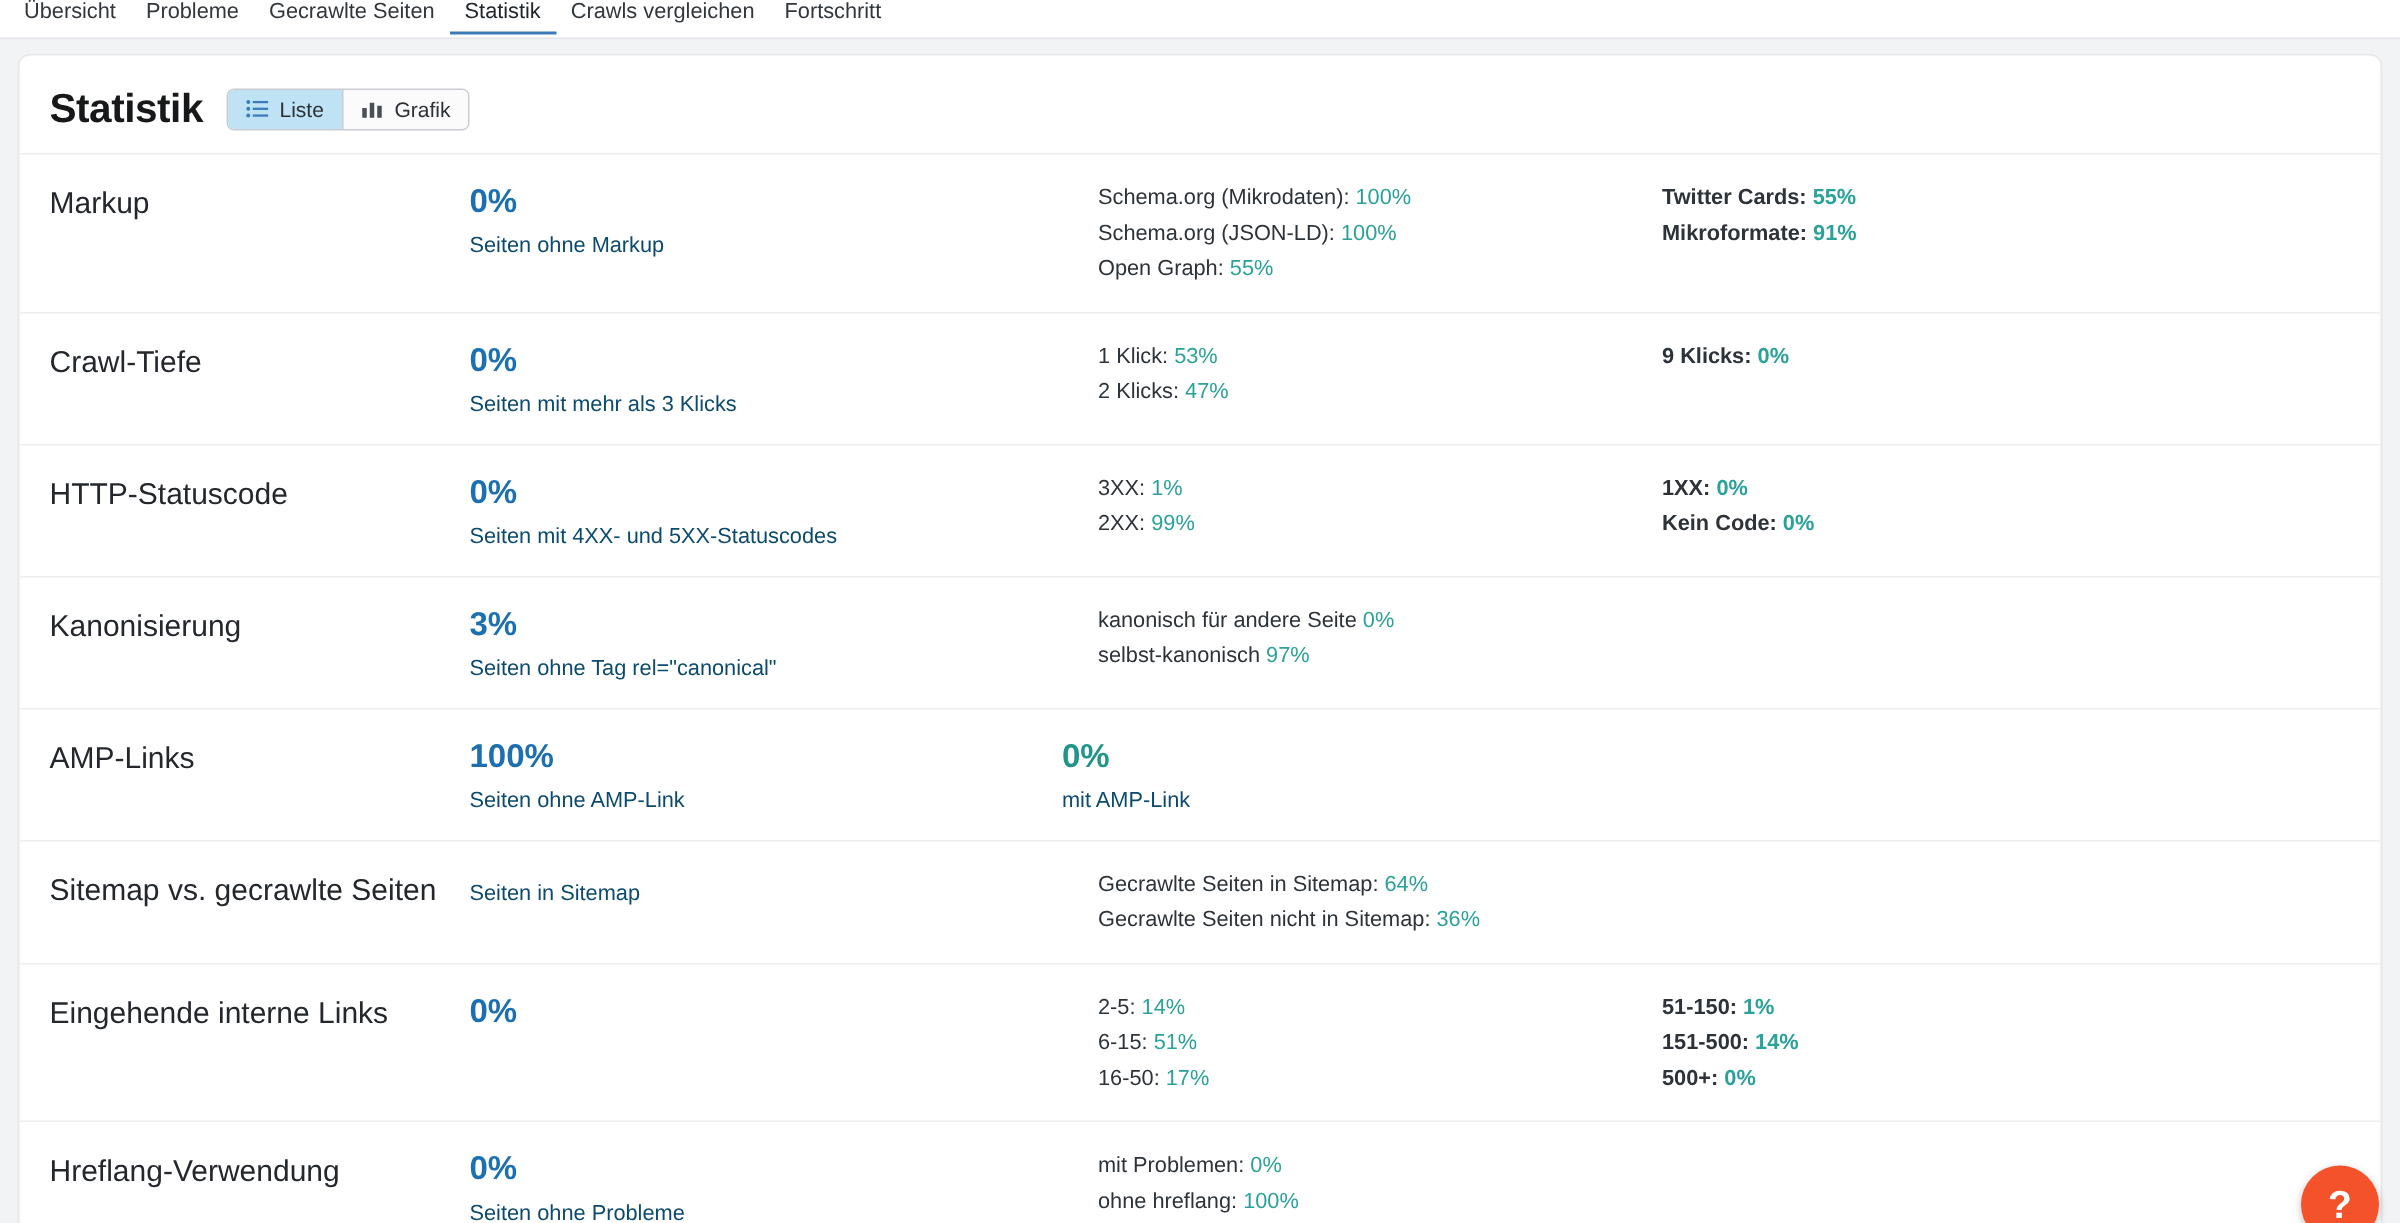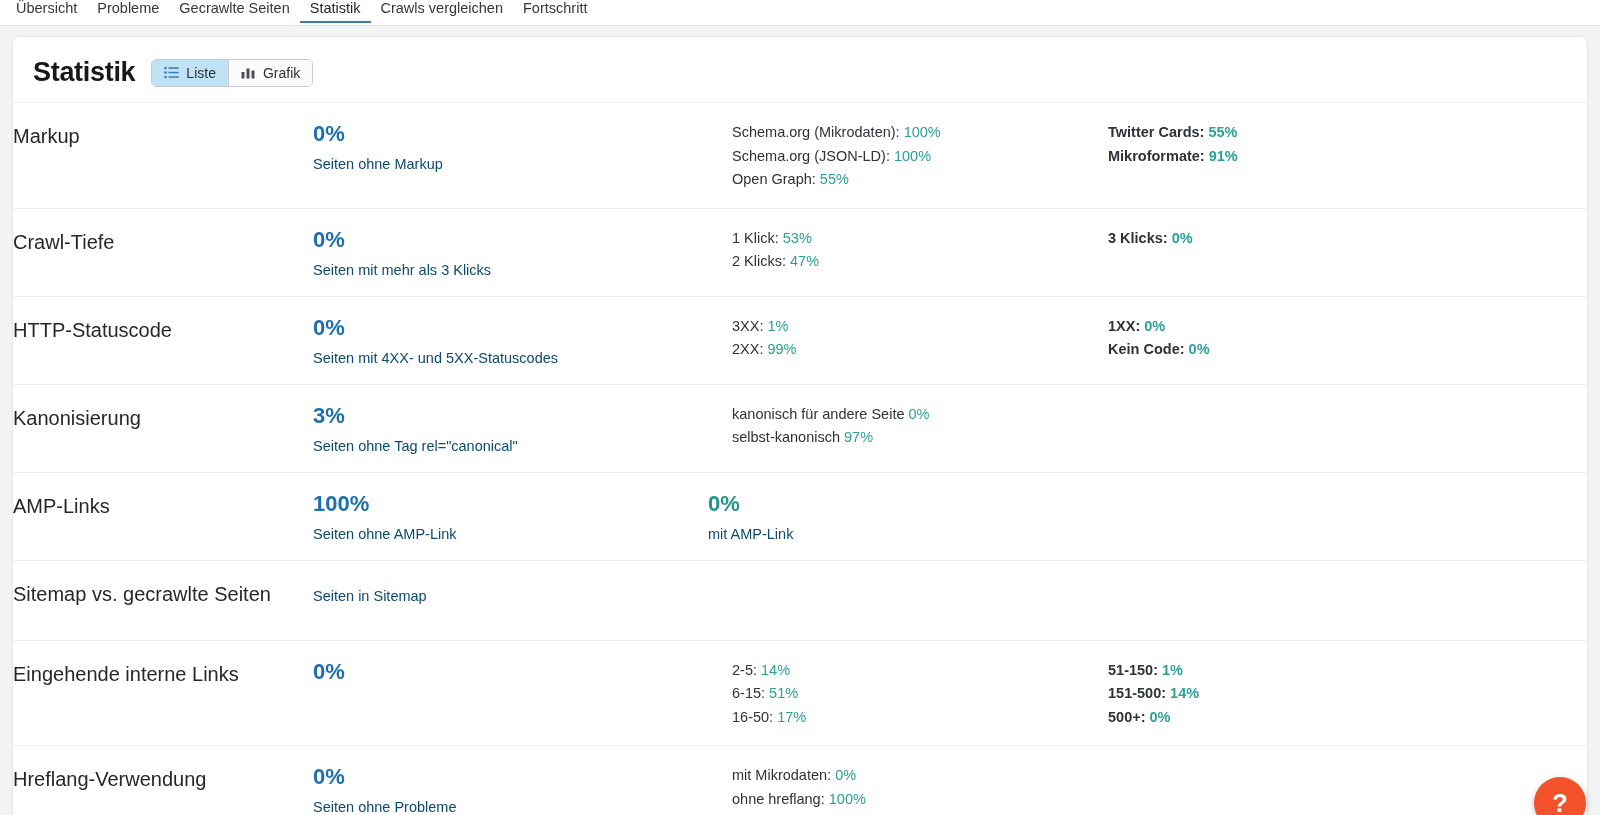--- a/index.html
+++ b/index.html
@@ -94,20 +94,21 @@
   .row {
     display: flex;
     align-items: flex-start;
     border-top: 1px solid #eceef0;
     min-height: 80px;
     padding: 18px 0 16px 0;
     position: relative;
   }
   .col-name {
     width: 300px;
+    padding-left: 20px;
     font-size: 20px;
     color: #24282c;
     line-height: 26px;
     padding-top: 2px;
   }
   .col-metric {
     width: 395px;
   }
   .metric-val {
     font-size: 22px;
@@ -219,21 +220,21 @@
         <div class="col-name">Crawl-Tiefe</div>
         <div class="col-metric">
           <div class="metric-val">0%</div>
           <div class="metric-cap">Seiten mit mehr als 3 Klicks</div>
         </div>
         <div class="col-det">
           <div class="det-line"><span>1 Klick:</span> <span class="det-val">53%</span></div>
           <div class="det-line"><span>2 Klicks:</span> <span class="det-val">47%</span></div>
         </div>
         <div class="col-det second">
-          <div class="det-line"><span>3 Klicks:</span> <span class="det-val">0%</span></div>
+          <div class="det-line"><span>9 Klicks:</span> <span class="det-val">0%</span></div>
         </div>
       </div>
       <div class="row">
         <div class="col-name">HTTP-Statuscode</div>
         <div class="col-metric">
           <div class="metric-val">0%</div>
           <div class="metric-cap">Seiten mit 4XX- und 5XX-Statuscodes</div>
         </div>
         <div class="col-det">
           <div class="det-line"><span>3XX:</span> <span class="det-val">1%</span></div>
@@ -265,20 +266,24 @@
         <div class="col-metric" style="width: 352px; margin-left: 195px;">
           <div class="metric-val teal">0%</div>
           <div class="metric-cap">mit AMP-Link</div>
         </div>
       </div>
       <div class="row">
         <div class="col-name">Sitemap vs. gecrawlte Seiten</div>
         <div class="col-metric">
           <div class="metric-cap">Seiten in Sitemap</div>
         </div>
+        <div class="col-det">
+          <div class="det-line"><span>Gecrawlte Seiten in Sitemap:</span> <span class="det-val">64%</span></div>
+          <div class="det-line"><span>Gecrawlte Seiten nicht in Sitemap:</span> <span class="det-val">36%</span></div>
+        </div>
         <div class="col-det second"></div>
       </div>
       <div class="row">
         <div class="col-name">Eingehende interne Links</div>
         <div class="col-metric">
           <div class="metric-val">0%</div>
         </div>
         <div class="col-det">
           <div class="det-line"><span>2-5:</span> <span class="det-val">14%</span></div>
           <div class="det-line"><span>6-15:</span> <span class="det-val">51%</span></div>
@@ -290,21 +295,21 @@
           <div class="det-line"><span>500+:</span> <span class="det-val">0%</span></div>
         </div>
       </div>
       <div class="row">
         <div class="col-name">Hreflang-Verwendung</div>
         <div class="col-metric">
           <div class="metric-val">0%</div>
           <div class="metric-cap">Seiten ohne Probleme</div>
         </div>
         <div class="col-det">
-          <div class="det-line"><span>mit Mikrodaten:</span> <span class="det-val">0%</span></div>
+          <div class="det-line"><span>mit Problemen:</span> <span class="det-val">0%</span></div>
           <div class="det-line"><span>ohne hreflang:</span> <span class="det-val">100%</span></div>
         </div>
         <div class="col-det second"></div>
       </div>
     </div>
 </div>
 
 <div class="help">?</div>
 
 </body></html>

